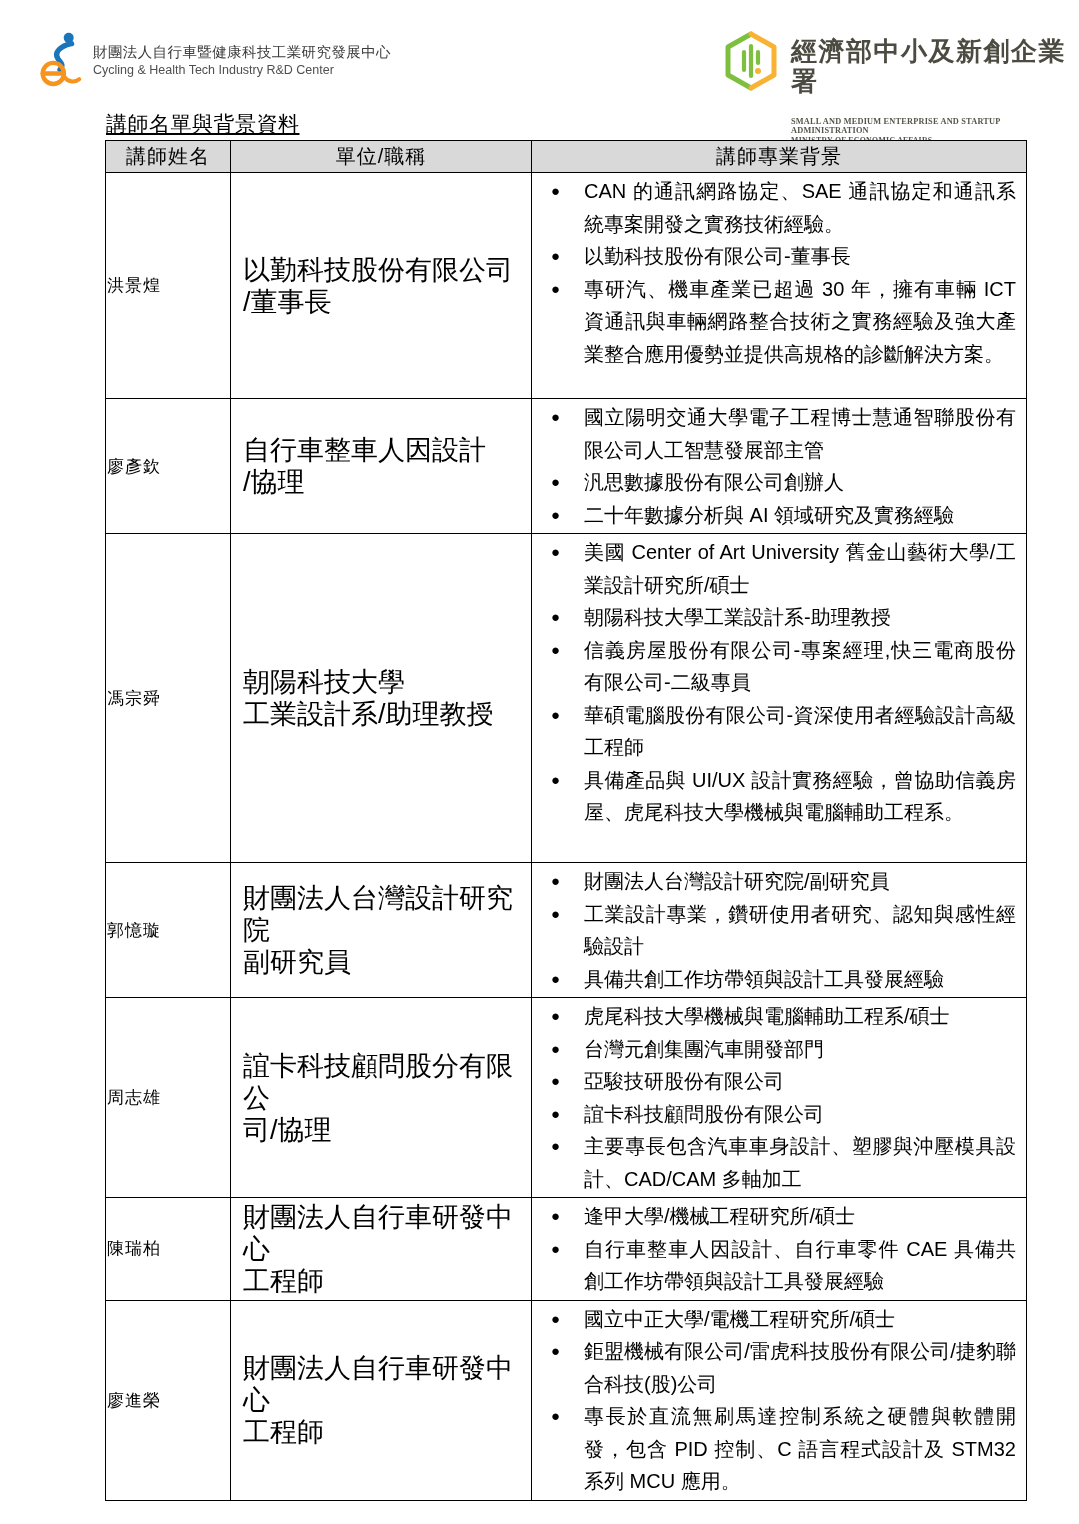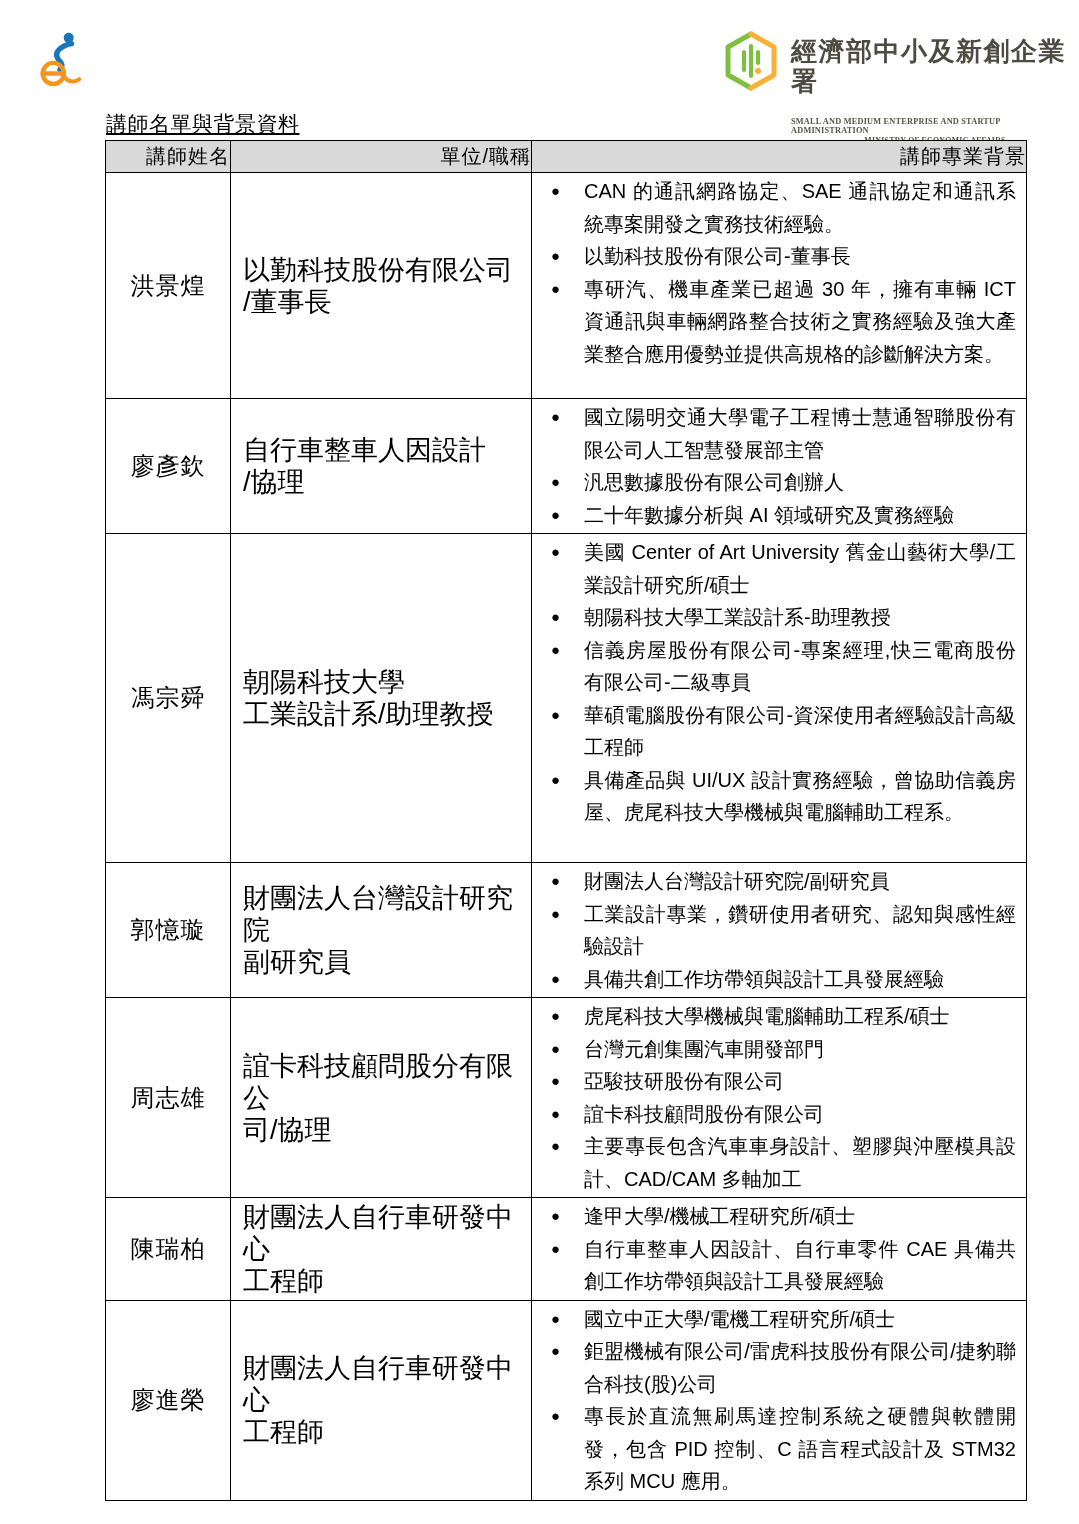--- a/index.html
+++ b/index.html
@@ -6,39 +6,39 @@
   .page{position:relative;width:1079px;height:1524px;background:#fff;overflow:hidden;
         font-family:"Liberation Sans","DejaVu Sans",sans-serif;color:#000;}
 
   
   .logo-left{position:absolute;left:36px;top:30px;display:flex;align-items:center;gap:7px;}
   .logo-left-text{display:flex;flex-direction:column;justify-content:center;}
   .logo-left-zh{font-size:14.5px;color:#3c3c3c;letter-spacing:.4px;line-height:19px;}
   .logo-left-en{font-size:12.5px;color:#4f4f4f;line-height:17px;}
 
   .logo-right{position:absolute;left:720px;top:30px;display:flex;align-items:flex-start;gap:9px;}
-  .logo-right-textcol{display:flex;flex-direction:column;align-items:center;margin-top:6px;}
+  .logo-right-textcol{display:flex;flex-direction:column;align-items:flex-start;margin-top:6px;}
   .logo-right-zh{font-family:"DejaVu Serif","Liberation Serif",serif;font-weight:bold;
                  font-size:26px;color:#4c4b41;letter-spacing:1.5px;line-height:30px;}
   .logo-right-en1{font-size:8.3px;color:#55544a;letter-spacing:.2px;margin-top:21px;
                   font-family:"Liberation Serif","DejaVu Serif",serif;font-weight:bold;}
   .logo-right-en2{font-size:7.8px;color:#55544a;letter-spacing:.3px;margin-top:1px;
                   font-family:"Liberation Serif","DejaVu Serif",serif;font-weight:bold;}
 
   
   .doc-title{position:absolute;left:106px;top:110px;font-size:21px;color:#000;letter-spacing:.5px;text-decoration:underline;}
 
   
   table.lect{position:absolute;left:105px;top:140px;width:921px;border-collapse:collapse;
              table-layout:fixed;}
   table.lect col.c1{width:125px;} table.lect col.c2{width:301px;} table.lect col.c3{width:495px;}
   table.lect th,table.lect td{border:1.7px solid #000;}
-  table.lect th{background:#d9d9d9;font-weight:400;font-size:20px;text-align:right;
+  table.lect th{background:#d9d9d9;font-weight:400;font-size:20px;text-align:center;
                 padding:2px 0;letter-spacing:1px;}
-  .name-cell{text-align:center;vertical-align:middle;font-size:24px;letter-spacing:1px;}
+  .name-cell{text-align:left;vertical-align:middle;font-size:17px;letter-spacing:1px;}
   .unit-cell{vertical-align:middle;font-size:27px;line-height:32px;
              padding:2px 8px 2px 12px;white-space:pre-line;}
   .bg-cell{vertical-align:top;padding:2px 0 2px 0;}
   ul.bullets{list-style:none;margin:0;padding:0;}
   ul.bullets li{position:relative;padding:0 10px 0 52px;font-size:20px;line-height:32.5px;
                 text-align:justify;}
   ul.bullets li .mark{position:absolute;left:19px;top:0;font-size:15px;line-height:32.5px;}
 </style>
 </head>
 <body>
@@ -48,20 +48,24 @@
   <div class="logo-left">
     <span>
       <svg width="50" height="58" viewBox="0 0 52 60">
         <circle cx="34" cy="8" r="5.2" fill="#1b75bb"></circle>
         <path d="M37 14 C26 16 18 23 23 30 C26 34 29 36 25 41" fill="none" stroke="#1b75bb" stroke-width="5.6" stroke-linecap="round"></path>
         <circle cx="18" cy="45" r="11" fill="none" stroke="#f7941d" stroke-width="4.6"></circle>
         <path d="M7 45 L29 45" stroke="#f7941d" stroke-width="4.6" stroke-linecap="round"></path>
         <path d="M29 48 C33 54 40 55 45 51" fill="none" stroke="#f7941d" stroke-width="4.2" stroke-linecap="round"></path>
       </svg>
     </span>
+    <div class="logo-left-text">
+      <span class="logo-left-zh">財團法人自行車暨健康科技工業研究發展中心</span>
+      <span class="logo-left-en">Cycling  &amp;  Health Tech Industry R&amp;D Center</span>
+    </div>
   </div>
 
   <div class="logo-right">
     <span>
       <svg width="62" height="62" viewBox="0 0 62 62">
         <path d="M31 4 L8 17 L8 45 L31 58" fill="none" stroke="#7fbf3f" stroke-width="5" stroke-linejoin="round" stroke-linecap="round"></path>
         <path d="M31 4 L54 17 L54 45 L31 58" fill="none" stroke="#f9b233" stroke-width="5" stroke-linejoin="round" stroke-linecap="round"></path>
         <path d="M24 22 L24 40" stroke="#7fbf3f" stroke-width="4.2" stroke-linecap="round"></path>
         <path d="M31 16 L31 46" stroke="#7fbf3f" stroke-width="4.2" stroke-linecap="round"></path>
         <path d="M38 22 L38 33" stroke="#7fbf3f" stroke-width="4.2" stroke-linecap="round"></path>

